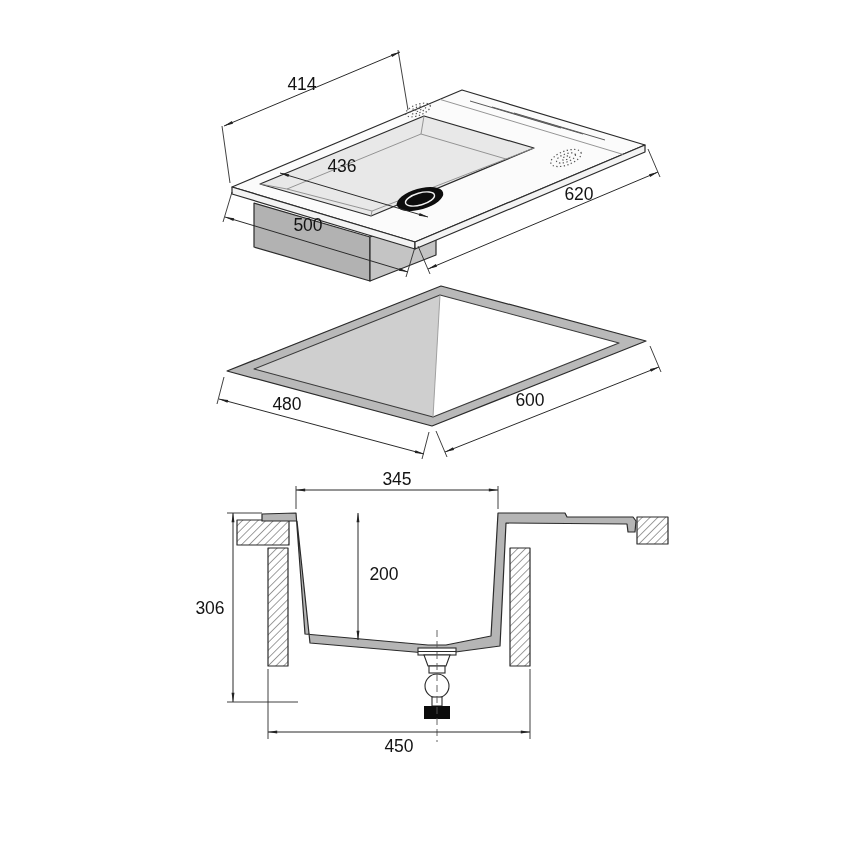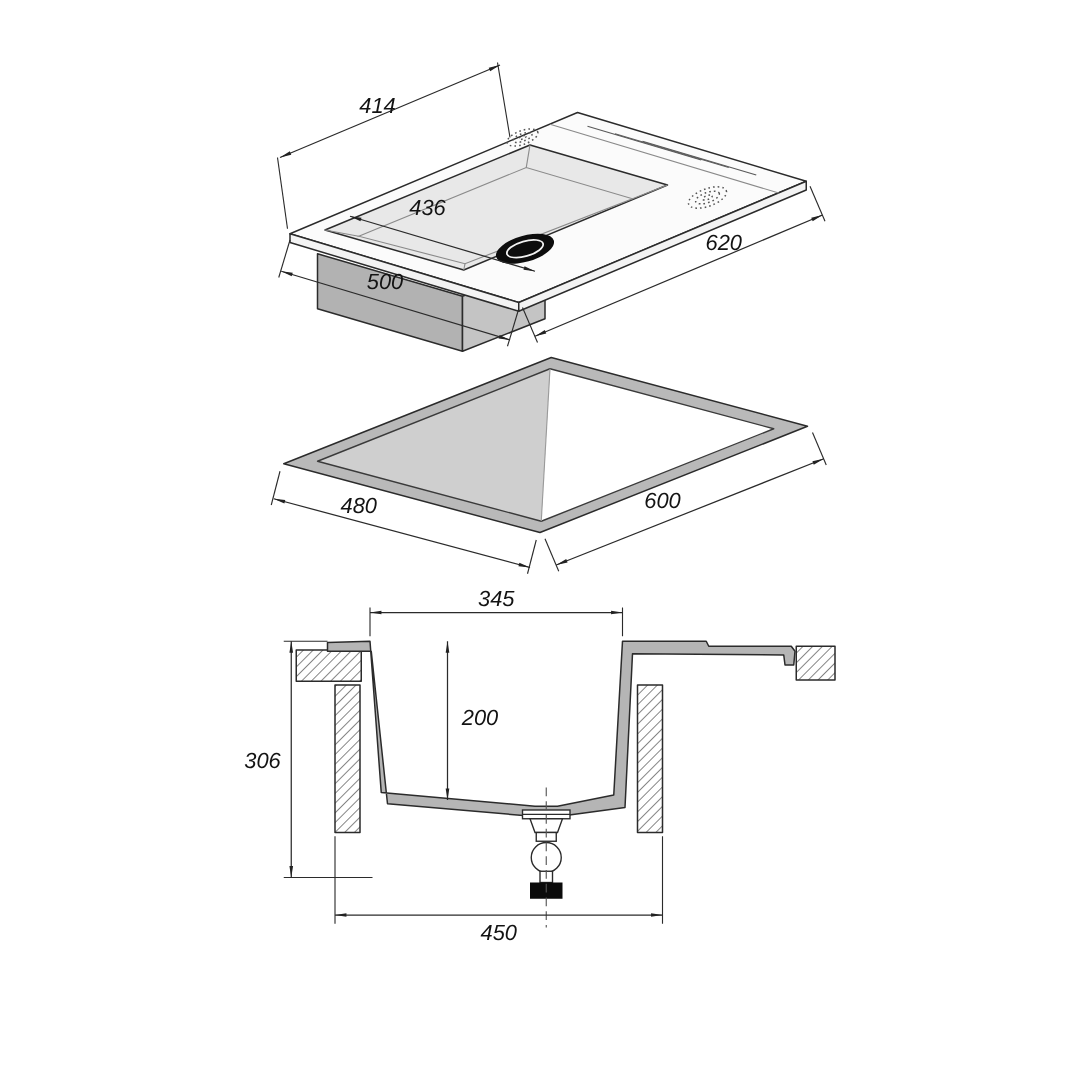--- a/index.html
+++ b/index.html
@@ -1,16 +1,16 @@
 <!DOCTYPE html>
 <html><head>
 <meta charset="utf-8">
 <style>
   html,body{margin:0;padding:0;background:#ffffff;}
-  .stage{position:relative;width:868px;height:868px;background:#ffffff;overflow:hidden;font-style:italic;}
+  .stage{position:relative;width:868px;height:868px;background:#ffffff;overflow:hidden;}
   svg{display:block;}
   text.dim{
     font-family:"Liberation Sans", sans-serif;
     font-size:17.5px;
     fill:#131313;
   }
   .ext{stroke:#2b2b2b;stroke-width:0.9;fill:none;}
   .dimln{stroke:#2b2b2b;stroke-width:1;fill:none;
          marker-start:url(#arrow);marker-end:url(#arrow);}
   .edge{stroke:#2b2b2b;stroke-width:1.2;stroke-linejoin:round;}

